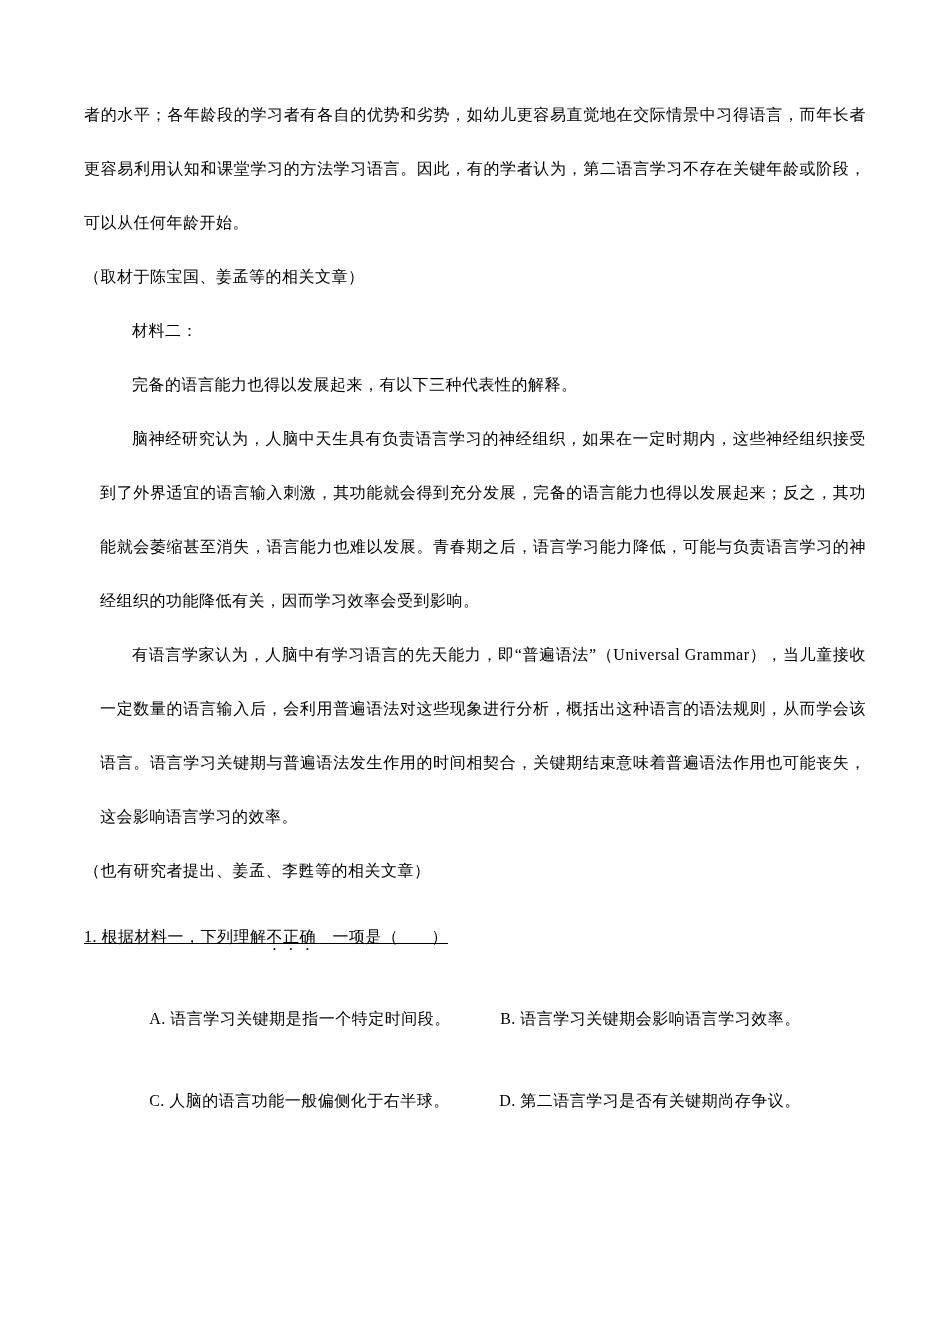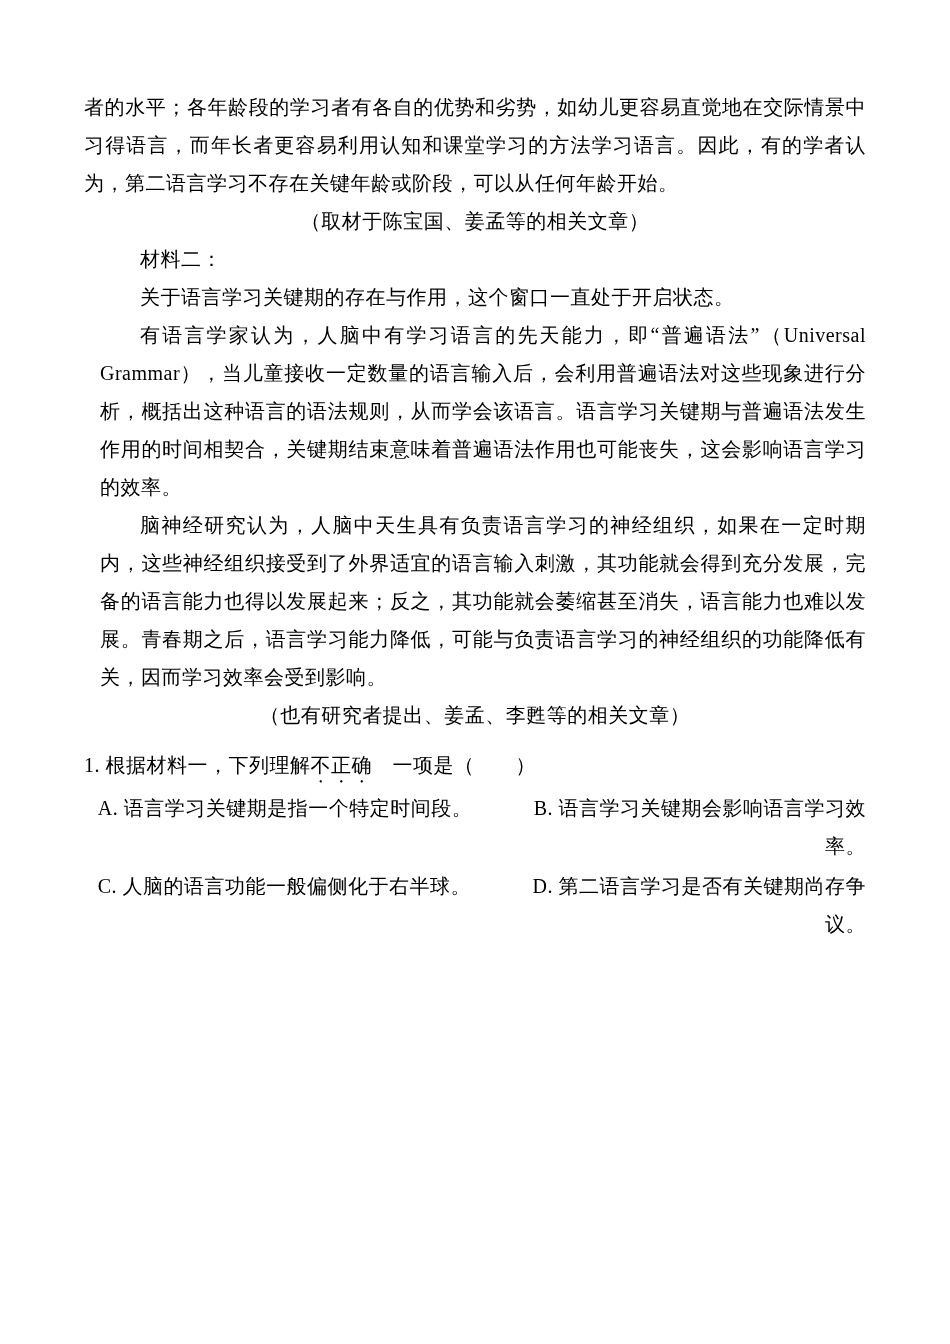--- a/index.html
+++ b/index.html
@@ -12,46 +12,46 @@
   }
   .page {
     position: relative;
     width: 950px;
     min-height: 1344px;
     padding: 88px 84px 120px 84px;
     background: #ffffff;
   }
   .doc-body { width: 782px; }
   .para {
-    font-size: 20px;
-    line-height: 38px;
+    font-size: 16px;
+    line-height: 54px;
     text-align: justify;
     letter-spacing: 0.5px;
   }
   .para.indent { text-indent: 2em; margin-left: 16px; }
-  .para.source { text-align: center; }
-  .para.question { margin-top: 12px; }
-  .para.option { margin-top: 2px; text-align: right; }
+  .para.source { text-align: left; }
+  .para.question { margin-top: 12px; text-decoration: underline; }
+  .para.option { margin-top: 28px; text-align: center; }
   .emph {
     -webkit-text-emphasis: filled dot #000;
     -webkit-text-emphasis-position: under left;
     text-emphasis: filled dot #000;
     text-emphasis-position: under left;
   }
 </style>
 </head>
 <body>
 
 <main class="page">
   <section class="doc-body">
       <p class="para body"><span>者的水平；各年龄段的学习者有各自的优势和劣势，如幼儿更容易直觉地在交际情景中习得语言，而年长者更容易利用认知和课堂学习的方法学习语言。因此，有的学者认为，第二语言学习不存在关键年龄或阶段，可以从任何年龄开始。</span></p>
       <p class="para source"><span>（取材于陈宝国、姜孟等的相关文章）</span></p>
       <p class="para body indent"><span>材料二：</span></p>
-      <p class="para body indent"><span>关于语言学习关键期的存在与作用，这个窗口一直处于开启状态。</span></p>
+      <p class="para body indent"><span>完备的语言能力也得以发展起来，有以下三种代表性的解释。</span></p>
+      <p class="para body indent"><span>脑神经研究认为，人脑中天生具有负责语言学习的神经组织，如果在一定时期内，这些神经组织接受到了外界适宜的语言输入刺激，其功能就会得到充分发展，完备的语言能力也得以发展起来；反之，其功能就会萎缩甚至消失，语言能力也难以发展。青春期之后，语言学习能力降低，可能与负责语言学习的神经组织的功能降低有关，因而学习效率会受到影响。</span></p>
       <p class="para body indent"><span>有语言学家认为，人脑中有学习语言的先天能力，即“普遍语法”（Universal Grammar），当儿童接收一定数量的语言输入后，会利用普遍语法对这些现象进行分析，概括出这种语言的语法规则，从而学会该语言。语言学习关键期与普遍语法发生作用的时间相契合，关键期结束意味着普遍语法作用也可能丧失，这会影响语言学习的效率。</span></p>
-      <p class="para body indent"><span>脑神经研究认为，人脑中天生具有负责语言学习的神经组织，如果在一定时期内，这些神经组织接受到了外界适宜的语言输入刺激，其功能就会得到充分发展，完备的语言能力也得以发展起来；反之，其功能就会萎缩甚至消失，语言能力也难以发展。青春期之后，语言学习能力降低，可能与负责语言学习的神经组织的功能降低有关，因而学习效率会受到影响。</span></p>
       <p class="para source"><span>（也有研究者提出、姜孟、李甦等的相关文章）</span></p>
       <p class="para question"><span>1. 根据材料一，下列理解</span><span class="emph">不正确</span><span>　一项是（　　）</span></p>
       <p class="para option"><span>A. 语言学习关键期是指一个特定时间段。　　　B. 语言学习关键期会影响语言学习效率。</span></p>
       <p class="para option"><span>C. 人脑的语言功能一般偏侧化于右半球。　　　D. 第二语言学习是否有关键期尚存争议。</span></p>
     </section>
 
 </main>
 
 </body></html>

